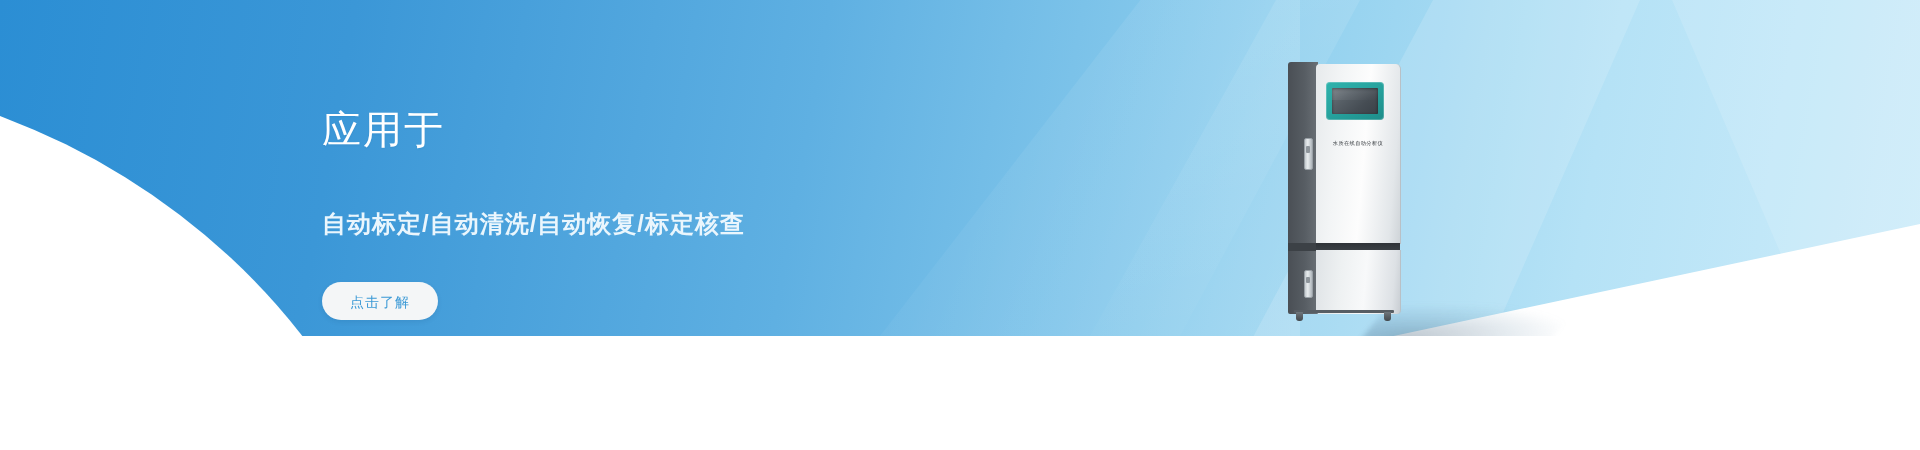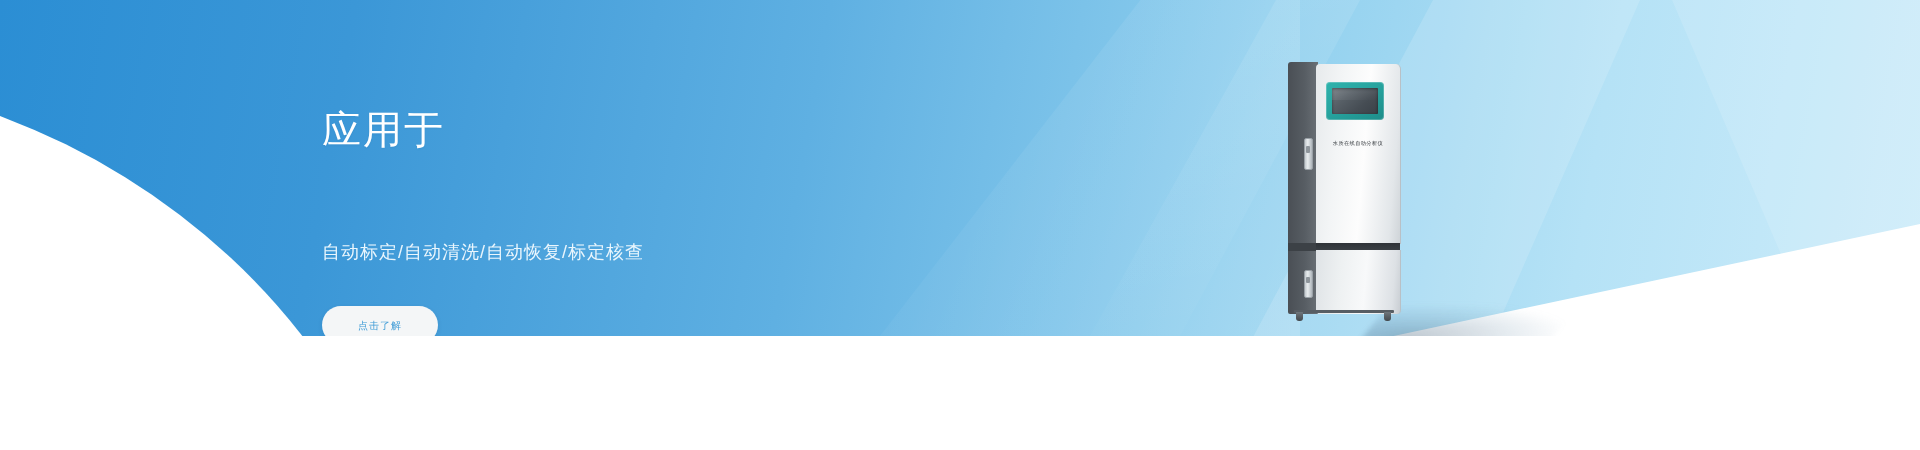--- a/index.html
+++ b/index.html
@@ -66,35 +66,34 @@
     color:#ffffff;
     font-size:39px;
     line-height:52px;
     letter-spacing:2px;
     font-weight:400;
     white-space:pre-line;
     text-shadow:0 1px 2px rgba(0,60,110,0.08);
   }
   .headline .ln{display:block;}
   .subtitle{
-    margin-top:32px;
     color:#eaf6fd;
-    font-size:18px;
+    font-size:24px;
     letter-spacing:1px;
-    font-weight:400;
+    font-weight:700;
   }
   .cta{
     margin-top:42px;
     display:inline-block;
     width:116px;height:38px;
     line-height:38px;
     text-align:center;
     background:#f4f6f7;
     color:#3c9ad6;
-    font-size:10px;
+    font-size:14px;
     letter-spacing:1px;
     border-radius:19px;
     border:none;
     cursor:pointer;
     box-shadow:0 2px 5px rgba(0,50,90,0.10);
     font-family:"Liberation Sans","DejaVu Sans",sans-serif;
   }
 
   
   .device-wrap{position:absolute;left:1288px;top:62px;width:230px;height:330px;}

